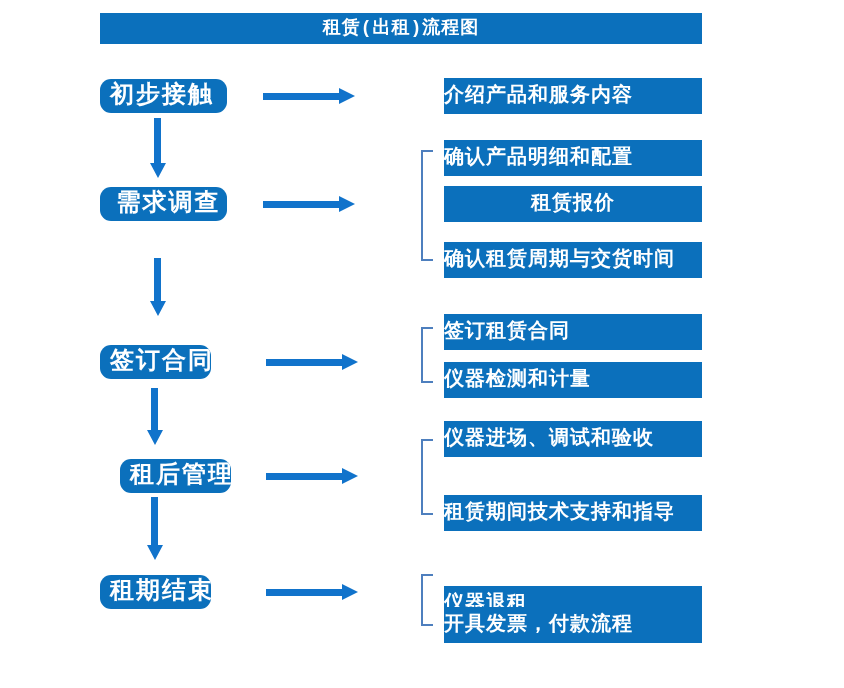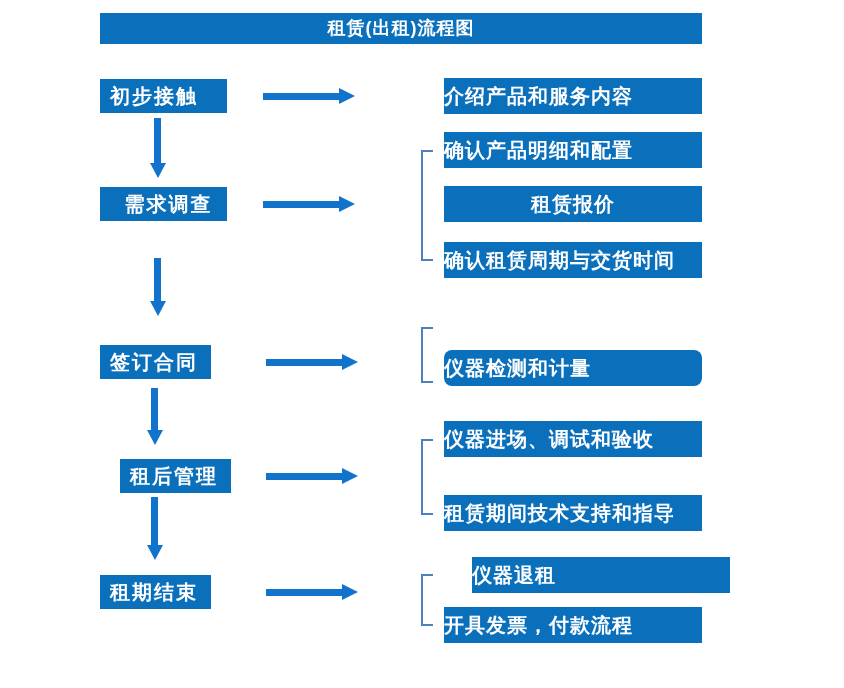--- a/index.html
+++ b/index.html
@@ -1,21 +1,21 @@
 <!DOCTYPE html>
 <html style="--box-blue: #0B70BC; --arrow-blue: #1173CB; --bracket-blue: #4E7FBE; --background: #FFFFFF; --text-white: #FFFFFF;"><head>
 <meta charset="utf-8">
 <style>
   html, body { margin: 0; padding: 0; background: #ffffff; }
   .canvas {
     position: relative;
     width: 844px;
     height: 688px;
     background: var(--background, #ffffff);
-    font-family: Liberation Sans, sans-serif;
+    font-family: Liberation Mono, monospace;
     overflow: hidden;
   }
   .title-bar {
     position: absolute;
     left: 100px; top: 13px;
     width: 602px; height: 31px;
     background: var(--box-blue);
     color: var(--text-white);
     font-weight: bold;
     font-size: 18px;
@@ -24,26 +24,27 @@
     letter-spacing: 1px;
   }
   .stepbox {
     position: absolute;
     left: 100px;
     height: 34px;
     line-height: 34px;
     background: var(--box-blue);
     color: var(--text-white);
     font-weight: bold;
-    font-size: 20px;
+    font-size: 24px;
     padding-left: 10px;
     box-sizing: border-box;
     white-space: nowrap;
     overflow: hidden;
     letter-spacing: 2px;
+    border-radius: 11px;
   }
   .w-wide { width: 127px; }
   .w-narrow { width: 111px; }
   .outbox {
     position: absolute;
     left: 444px;
     width: 258px;
     height: 36px;
     line-height: 36px;
     background: var(--box-blue);
@@ -142,25 +143,26 @@
     <span class="head"></span>
   </div>
 
   <div class="bracket" style="top:150px; height:111px;"></div>
   <div class="bracket" style="top:327px; height:56px;"></div>
   <div class="bracket" style="top:439px; height:76px;"></div>
   <div class="bracket" style="top:574px; height:52px;"></div>
 
   <div class="outbox" style="top:78px;">介绍产品和服务内容</div>
 
-  <div class="outbox" style="top:132px;">确认产品明细和配置</div>
+  <div class="outbox" style="top:140px;">确认产品明细和配置</div>
   <div class="outbox" style="top:186px;text-align:center;">租赁报价</div>
   <div class="outbox" style="top:242px;">确认租赁周期与交货时间</div>
 
-  <div class="outbox" style="top:350px;border-radius:8px;">仪器检测和计量</div>
+  <div class="outbox" style="top:314px;">签订租赁合同</div>
+  <div class="outbox" style="top:362px;">仪器检测和计量</div>
 
   <div class="outbox" style="top:421px;">仪器进场、调试和验收</div>
   <div class="outbox" style="top:495px;">租赁期间技术支持和指导</div>
 
-  <div class="outbox" style="top:557px;margin-left:28px;">仪器退租</div>
+  <div class="outbox" style="top:586px;">仪器退租</div>
   <div class="outbox" style="top:607px;">开具发票，付款流程</div>
 
 </div>
 
 </body></html>

